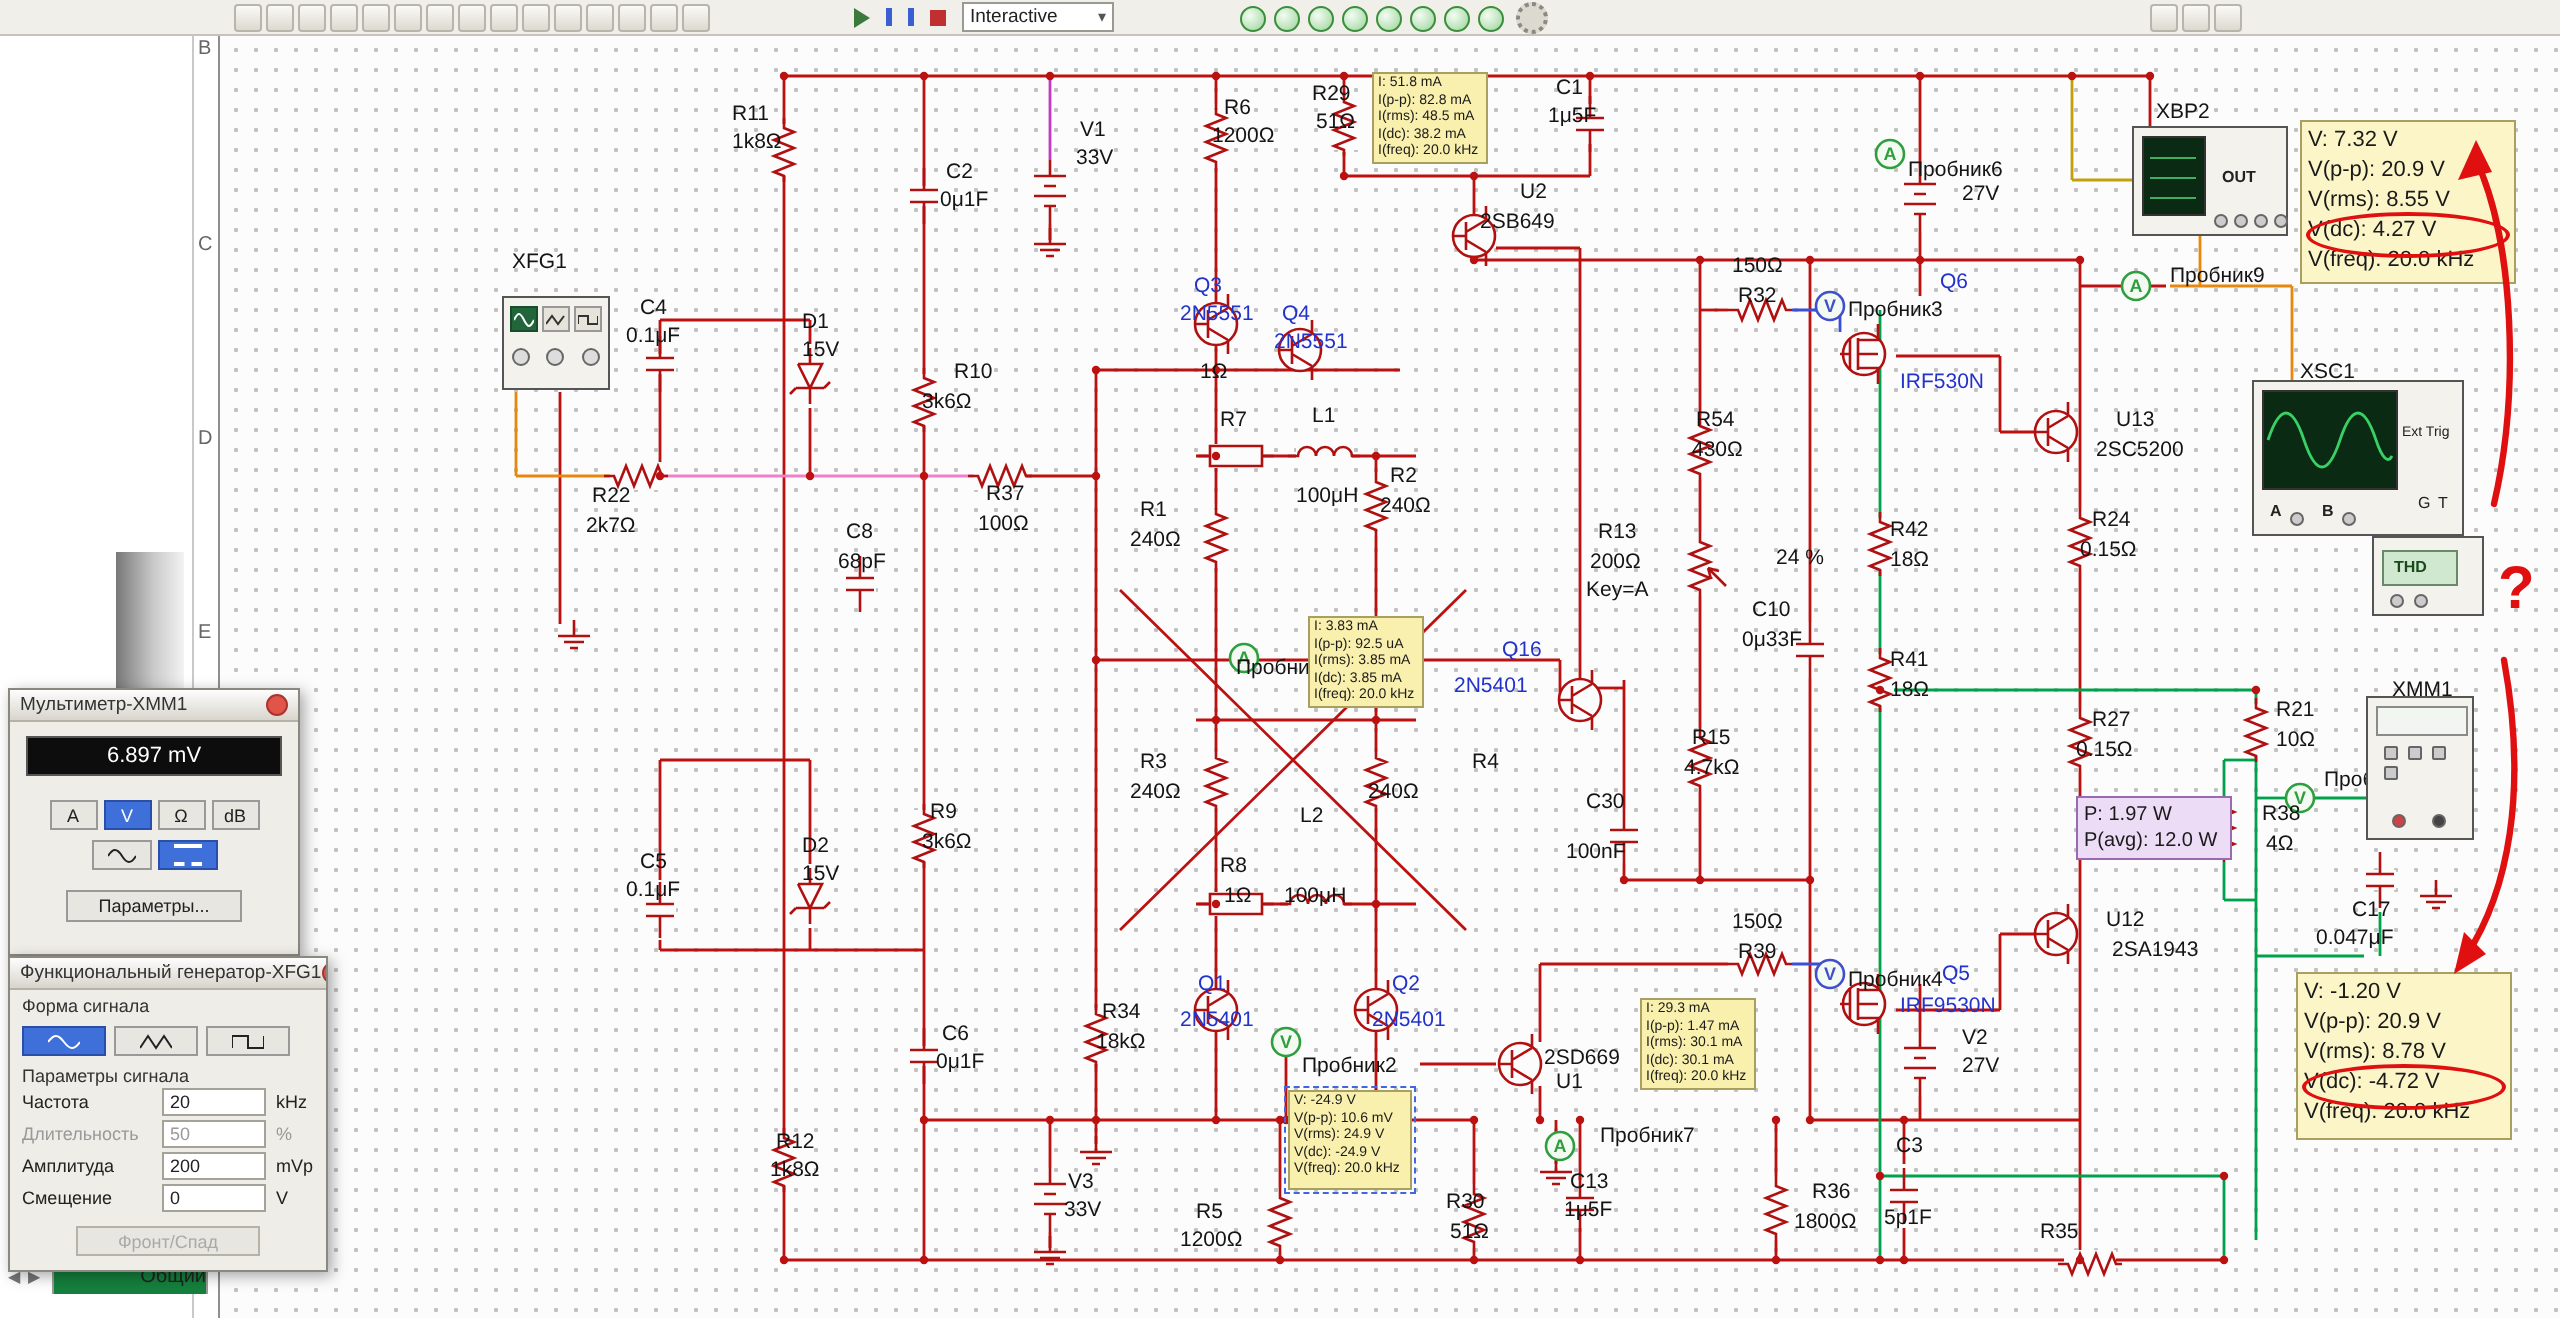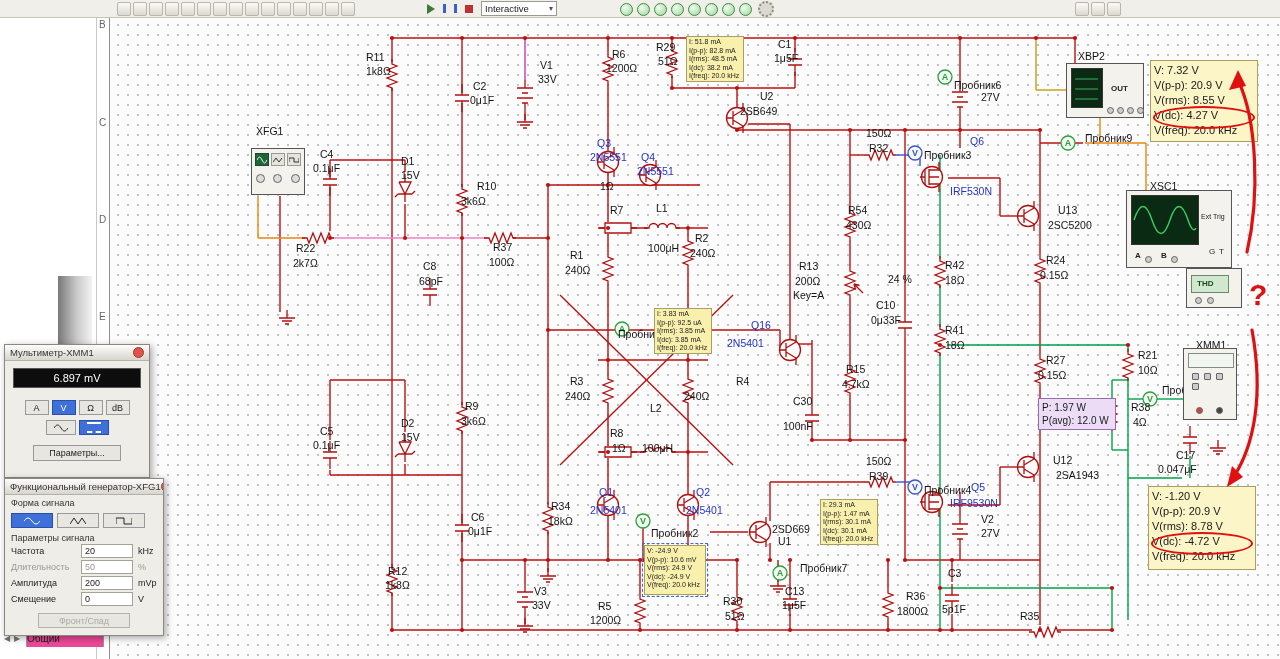--- a/index.html
+++ b/index.html
@@ -80,22 +80,22 @@
   .fg-sec{margin:3px 6px 0;font-size:9px;color:#333}
   .fgrow{display:flex;align-items:center;padding:1px 6px;font-size:9px;color:#222}
   .fgrow.dis{color:#999}
   .fglabel{width:70px}
   .fgval{width:44px;height:12px;background:#fff;border:1px solid #a5a29a;text-align:left;padding:0 3px;font-size:9px;line-height:12px}
   .fgrow.dis .fgval{color:#999}
   .fgunit{margin-left:5px}
   .fg-edge{display:block;margin:6px auto 0;width:92px;height:15px;background:#e8e6e0;border:1px solid #b5b2a8;
     font-size:9px;color:#aaa;font-family:"Liberation Sans",sans-serif}
   
-  #sheet-tab{position:absolute;left:26px;top:629px;width:76px;height:17px;background:#ec4899;border:1px solid #9a9a94;
-    border-bottom:none;display:flex;align-items:center;justify-content:flex-start;font-size:10px;color:#222;z-index:6}
+  #sheet-tab{position:absolute;left:26px;top:629px;width:76px;height:17px;background:#15803d;border:1px solid #9a9a94;
+    border-bottom:none;display:flex;align-items:center;justify-content:flex-end;font-size:10px;color:#222;z-index:6}
 </style>
 </head>
 <body>
 
 <div id="toolbar">
   <div id="tb-left">
       <div class="tbi"></div>
       <div class="tbi"></div>
       <div class="tbi"></div>
       <div class="tbi"></div>

